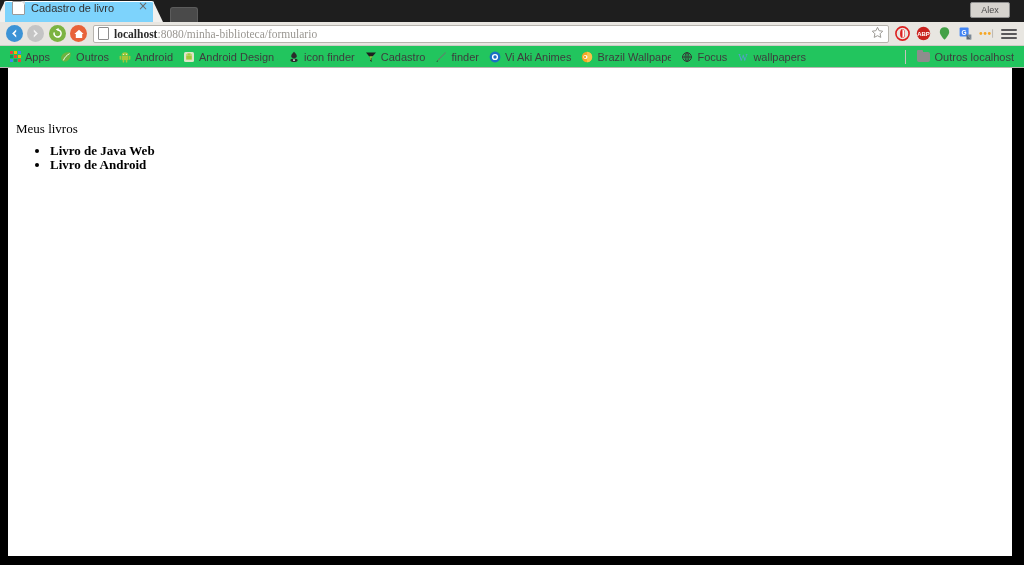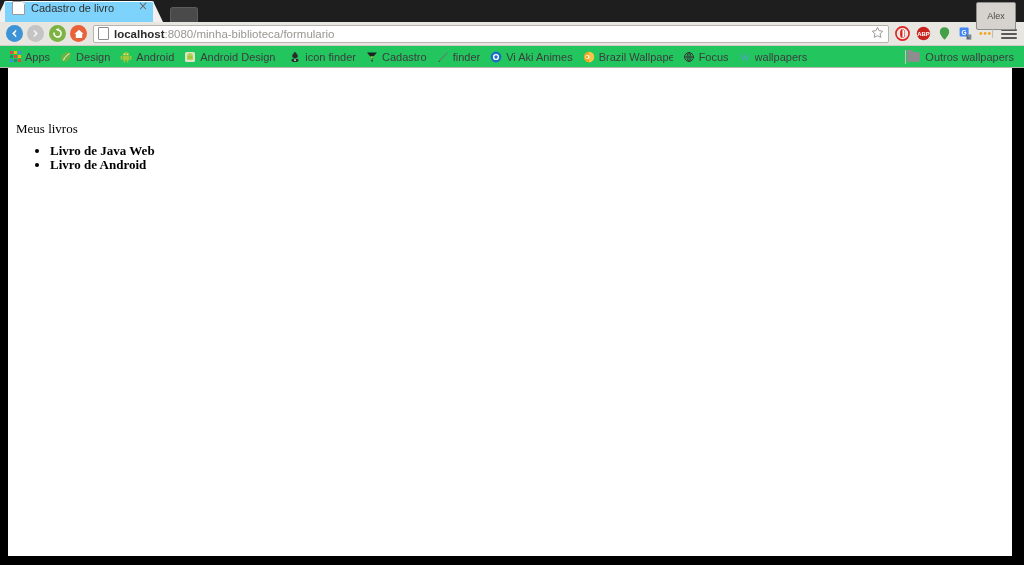--- a/index.html
+++ b/index.html
@@ -112,23 +112,23 @@
     height: 15px;
     background: #4a4a4a;
     border-top-left-radius: 3px;
     border-top-right-radius: 3px;
     border: 1px solid #5c5c5c;
     border-bottom: none;
     box-sizing: border-box;
   }
   #profile-button {
     position: absolute;
-    right: 8px;
+    right: 14px;
     top: 2px;
-    height: 28px;
+    height: 16px;
     min-width: 40px;
     background: #d6d3ce;
     border: 1px solid #8d8d8d;
     border-radius: 2px;
     display: flex;
     align-items: center;
     justify-content: center;
     padding: 0 4px;
     box-sizing: border-box;
   }
@@ -169,20 +169,21 @@
   #url-bar {
     flex: 1 1 auto;
     height: 18px;
     background: #ffffff;
     border: 1px solid #b7b4ae;
     border-radius: 2px;
     display: flex;
     align-items: center;
     padding: 0 4px;
     box-sizing: border-box;
+    font-family: Liberation Serif, serif;
   }
   #page-icon {
     width: 9px;
     height: 11px;
     border: 1px solid #8d8d8d;
     background: #ffffff;
     border-radius: 1px;
     margin-right: 5px;
     flex: 0 0 auto;
   }
@@ -465,21 +466,21 @@
       <span class="bm-label">Apps</span>
     </div>
 
     <div class="bm">
       <span class="bm-icon">
         <svg width="12" height="12" viewBox="0 0 12 12">
           <path d="M10.5 1.5 C8 0.5 2 1.5 1.2 6 C0.7 9 3 11 5.5 10.6 C9 10 11.5 5.5 10.5 1.5 Z" fill="#6db33f"></path>
           <path d="M9.6 2.6 C7 4 4.6 6.2 3.4 9.4" stroke="#ffffff" stroke-width="0.9" fill="none"></path>
         </svg>
       </span>
-      <span class="bm-label">Design</span>
+      <span class="bm-label">Outros</span>
     </div>
 
     <div class="bm">
       <span class="bm-icon">
         <svg width="12" height="12" viewBox="0 0 12 12">
           <path d="M2.6 4.6 L9.4 4.6 L9.4 9.2 L2.6 9.2 Z" fill="#a4c639"></path>
           <path d="M2.6 4.2 A3.4 3.0 0 0 1 9.4 4.2 Z" fill="#a4c639"></path>
           <rect x="0.6" y="4.8" width="1.5" height="4" rx="0.7" fill="#a4c639"></rect>
           <rect x="9.9" y="4.8" width="1.5" height="4" rx="0.7" fill="#a4c639"></rect>
           <rect x="3.7" y="9.0" width="1.5" height="2.6" rx="0.7" fill="#a4c639"></rect>
@@ -577,21 +578,21 @@
           <text x="6" y="9.8" text-anchor="middle" font-size="10" font-family="Liberation Serif, serif" fill="#5b9bd5">W</text>
         </svg>
       </span>
       <span class="bm-label">wallpapers</span>
     </div>
 
     <div id="bm-separator"></div>
 
     <div id="other-bookmarks">
       <span class="folder-icon"></span>
-      <span class="bm-label">Outros wallpapers</span>
+      <span class="bm-label">Outros localhost</span>
     </div>
   </div>
 
   <div id="page-viewport">
     <div id="page-body">
       <p id="books-heading">Meus livros</p>
       <ul id="books-list">
         <li>Livro de Java Web</li>
         <li>Livro de Android</li>
       </ul>

